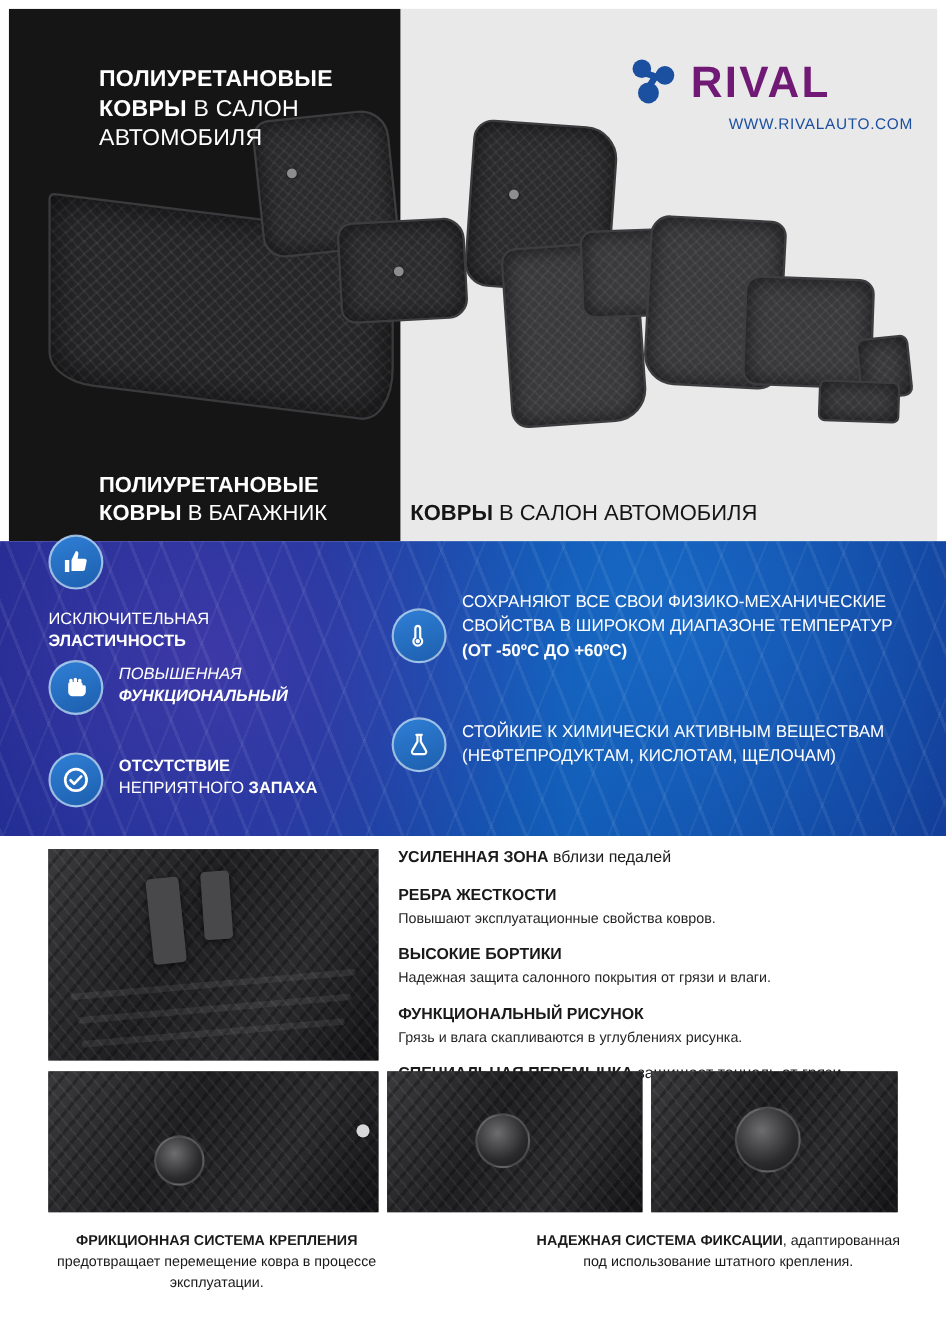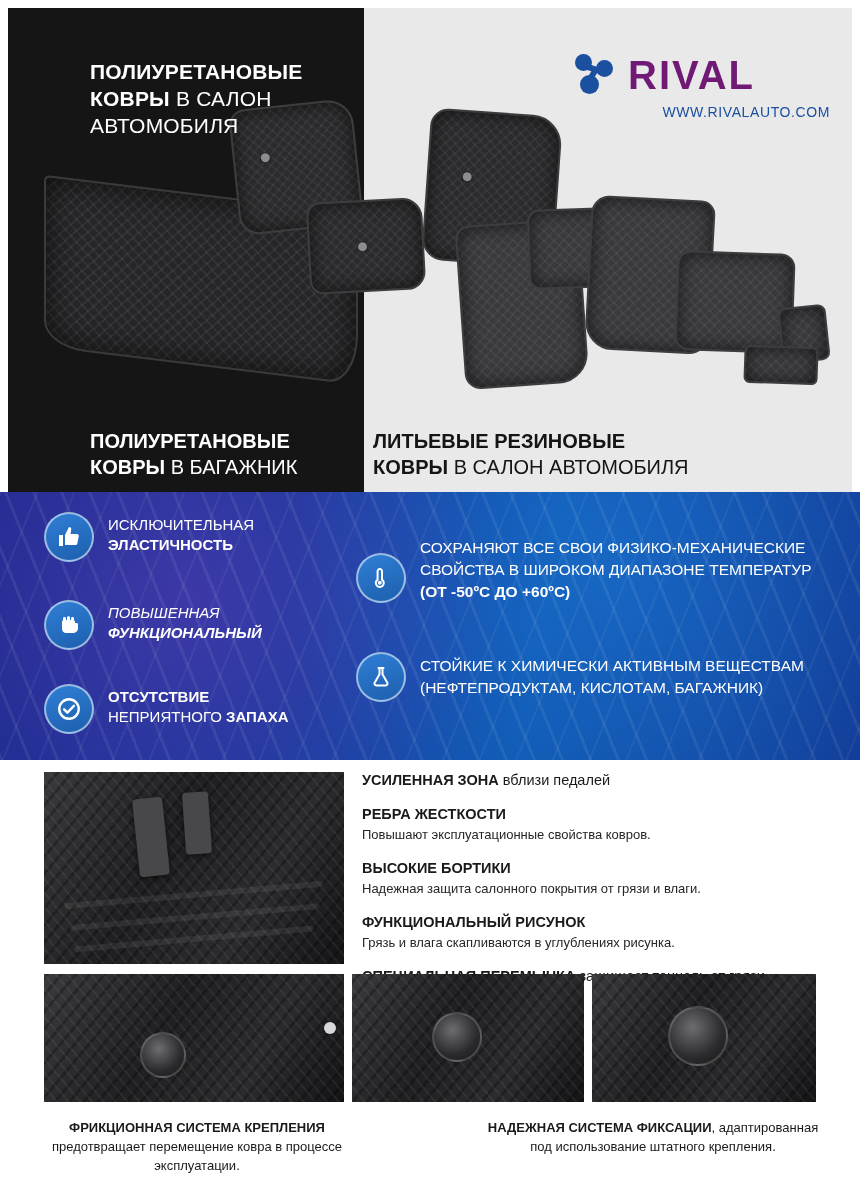--- a/index.html
+++ b/index.html
@@ -254,21 +254,21 @@
     font-size: 24px;
     line-height: 1;
   }
   .feat-txt {
     color: #ffffff;
     font-size: 15px;
     line-height: 20px;
     padding-top: 3px;
   }
   .feat-txt b { font-weight: 700; }
-  .feat-1 { left: 44px;  top: 512px; width: 300px; }
+  .feat-1 { left: 44px;  top: 486px; width: 300px; flex-direction: column; }
   .feat-2 { left: 44px;  top: 600px; width: 300px; font-style: italic; }
   .feat-3 { left: 44px;  top: 684px; width: 320px; }
   .feat-4 { left: 356px; top: 534px; width: 480px; align-items: flex-end; }
   .feat-5 { left: 356px; top: 652px; width: 480px; }
   .feat-4 .feat-txt, .feat-5 .feat-txt { font-size: 15.5px; line-height: 22px; }
 
   
   .photo {
     position: absolute;
     background: #1d1d1f;
@@ -399,21 +399,21 @@
         <div class="logo-text">RIVAL</div>
       </div>
       <div class="logo-url">WWW.RIVALAUTO.COM</div>
     </div>
 
     <div class="hero-caption-left">
       <b>ПОЛИУРЕТАНОВЫЕ</b><br>
       <b>КОВРЫ</b><span> В БАГАЖНИК</span>
     </div>
     <div class="hero-caption-right">
-      <b>ЛИТЬЕВЫЕ РЕЗИНОВЫЕ</b><br>
+      <br>
       <b>КОВРЫ</b><span> В САЛОН АВТОМОБИЛЯ</span>
     </div>
   </div>
 
   <div class="band"></div>
 
   <div class="feat feat-1">
     <div class="feat-ico">
       <svg width="24" height="24" viewBox="0 0 24 24" fill="#fff">
           <path d="M2 10h4v11H2zM8 10l4-8c1.6 0 2.6 1.2 2.2 2.8L13.6 9H20c1.2 0 2 1 1.8 2.1l-1.5 7.4c-.2 1-1 1.5-2 1.5H8z"></path>
@@ -468,21 +468,21 @@
   </div>
 
   <div class="feat feat-5">
     <div class="feat-ico">
       <svg width="24" height="24" viewBox="0 0 24 24" fill="none" stroke="#fff" stroke-width="2" stroke-linecap="round" stroke-linejoin="round">
           <path d="M9.5 3h5M10.5 3v6.2L5.8 17.4A2 2 0 007.6 20.5h8.8a2 2 0 001.8-3.1L13.5 9.2V3"></path>
         </svg>
     </div>
     <div class="feat-txt">
       <span>СТОЙКИЕ К ХИМИЧЕСКИ АКТИВНЫМ ВЕЩЕСТВАМ</span><br>
-      <span>(НЕФТЕПРОДУКТАМ, КИСЛОТАМ, БАГАЖНИК)</span>
+      <span>(НЕФТЕПРОДУКТАМ, КИСЛОТАМ, ЩЕЛОЧАМ)</span>
     </div>
   </div>
 
   <div class="photo photo-main">
     <div class="pm-pedal pm-p1"></div>
     <div class="pm-pedal pm-p2"></div>
     <div class="pm-ridge" style="left:20px; top:120px; width:260px; height:6px; transform:rotate(-5deg);"></div>
     <div class="pm-ridge" style="left:26px; top:142px; width:250px; height:6px; transform:rotate(-5deg);"></div>
     <div class="pm-ridge" style="left:30px; top:164px; width:240px; height:6px; transform:rotate(-5deg);"></div>
   </div>

